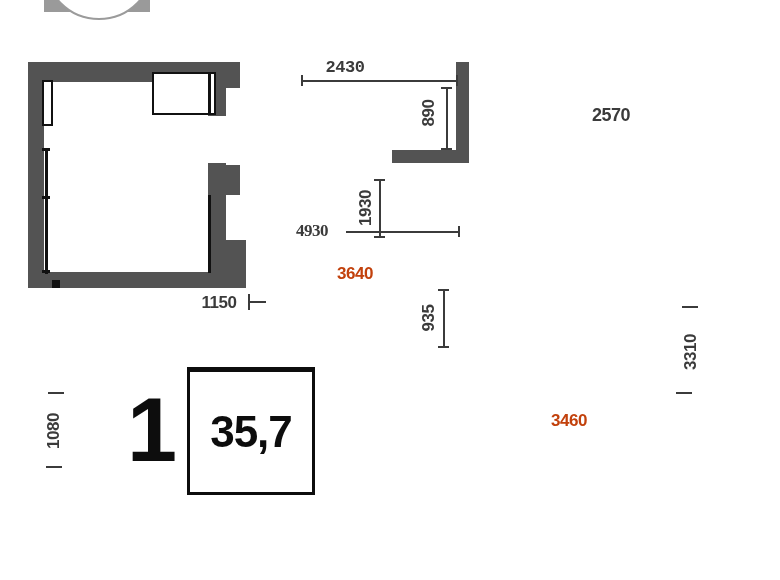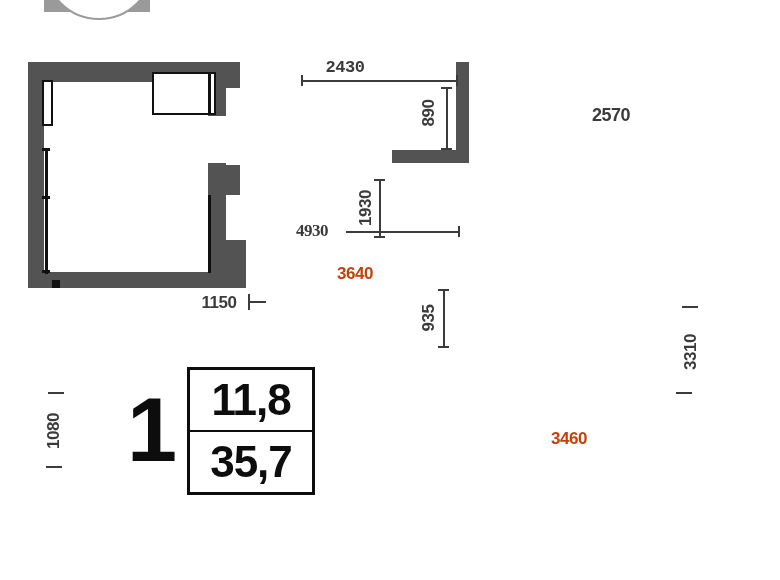--- a/index.html
+++ b/index.html
@@ -64,21 +64,21 @@
   #lbl-top{left:306px;top:59px;width:78px;font-family:Liberation Mono, monospace;}
   #lbl-topv{left:428px;top:113px;}
   #lbl-right{left:574px;top:106px;width:74px;font-size:18px;}
   #lbl-midv{left:365px;top:208px;}
   #lbl-mid{left:278px;top:222px;width:68px;font-family:Liberation Serif, serif;}
   #lbl-inner{left:316px;top:265px;width:78px;}
   #lbl-lowv{left:428px;top:318px;}
   #lbl-bl{left:190px;top:294px;width:58px;}
   #lbl-leftv{left:53px;top:431px;}
   #lbl-rightv{left:690px;top:352px;}
-  #lbl-innerb{left:530px;top:412px;width:78px;margin-top:18px;}
+  #lbl-innerb{left:530px;top:412px;width:78px;}
   
   #compass-bar{position:absolute;left:44px;top:0;width:106px;height:12px;background:#9a9a9a;}
   #compass-circle{
     position:absolute;left:44px;top:-90px;width:106px;height:106px;
     background:#ffffff;border:2px solid #9b9b9b;border-radius:50%;
   }
   
   #room-number{
     position:absolute;left:118px;top:374px;width:68px;height:112px;
     color:#0d0d0d;font-size:90px;font-weight:800;text-align:center;line-height:112px;
@@ -151,18 +151,17 @@
   <div id="lbl-mid" class="dlabel">4930</div>
   <div id="lbl-inner" class="dlabel gray">3640</div>
   <div id="lbl-lowv" class="dlabel vlabel">935</div>
   <div id="lbl-bl" class="dlabel">1150</div>
   <div id="lbl-leftv" class="dlabel vlabel">1080</div>
   <div id="lbl-rightv" class="dlabel vlabel">3310</div>
   <div id="lbl-innerb" class="dlabel gray">3460</div>
 
   <div id="room-number">1</div>
   <div id="area-box">
-    <div class="area-cell">11,8</div>
     <div id="area-divider"></div>
     <div class="area-cell">35,7</div>
   </div>
 
 </div>
 
 </body></html>

